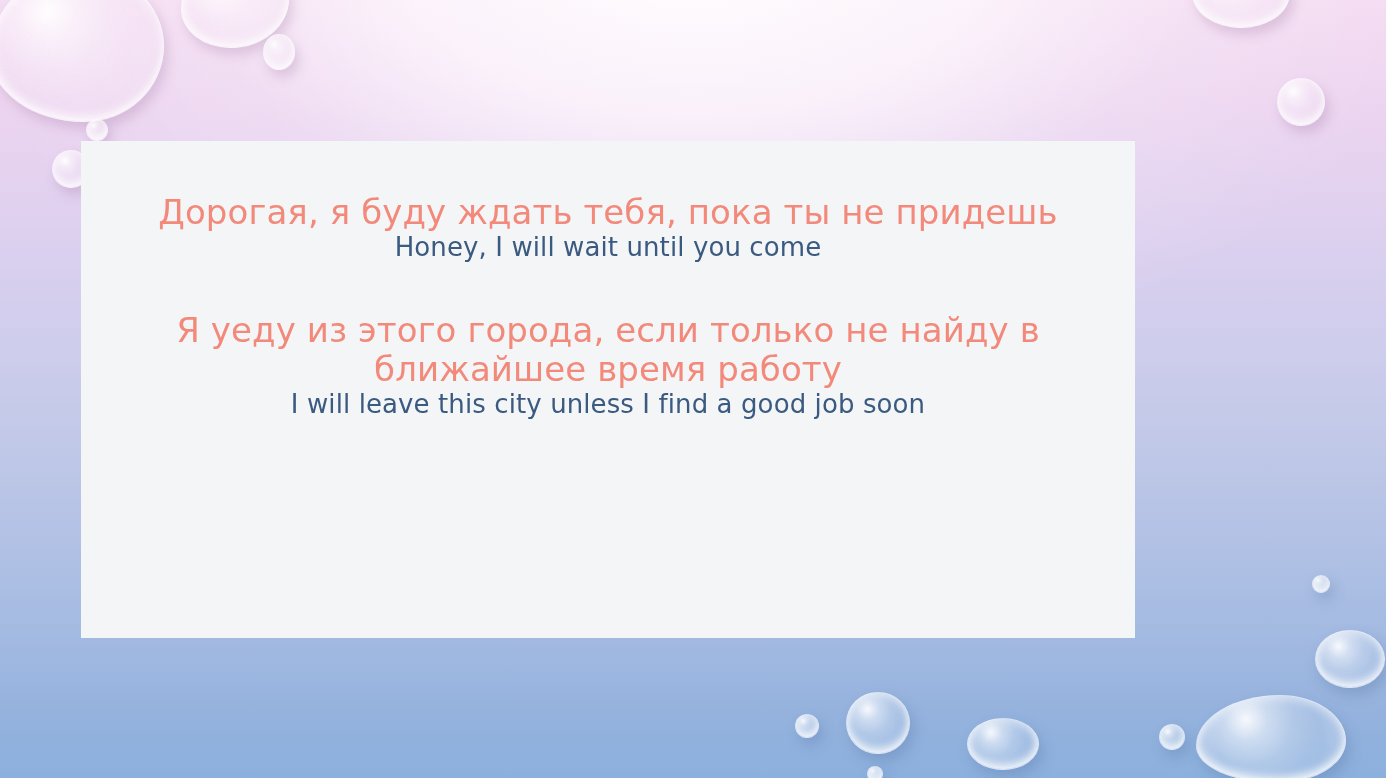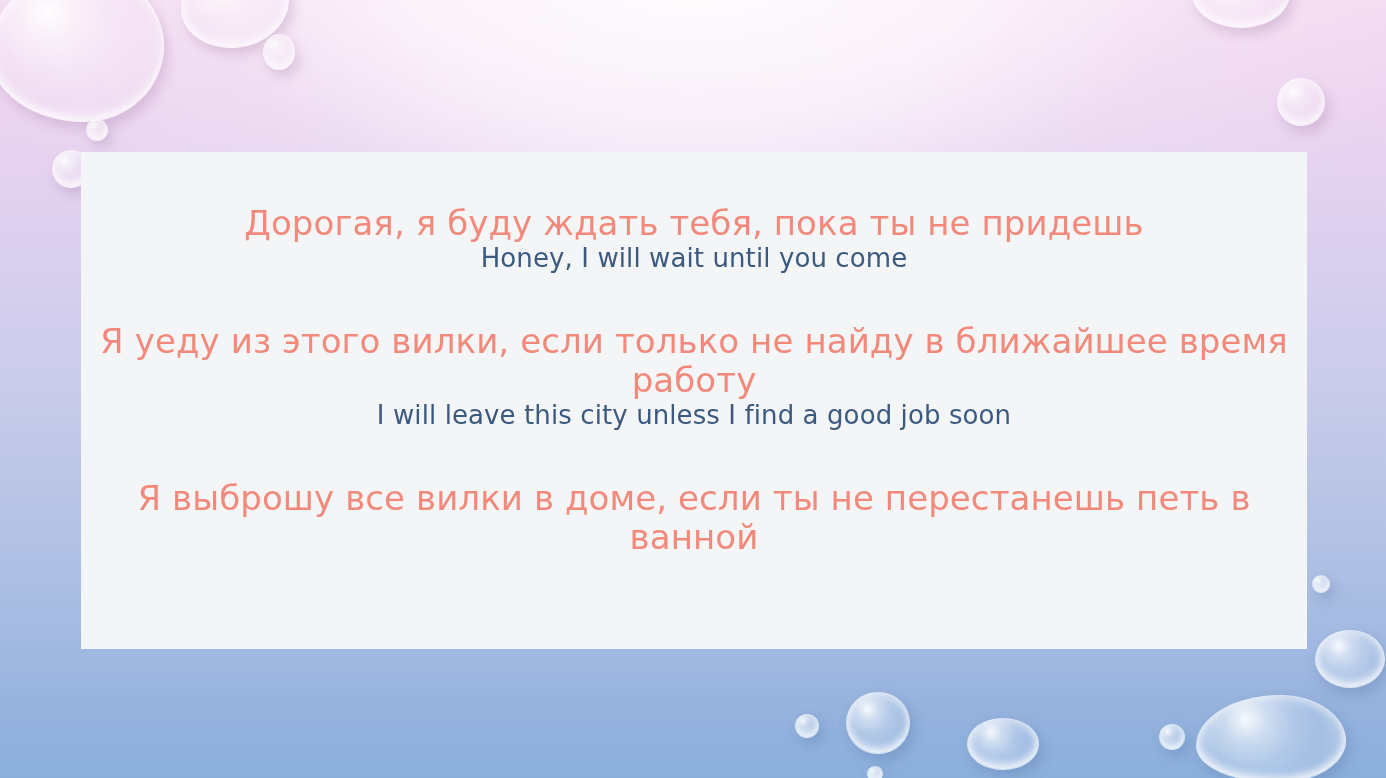--- a/index.html
+++ b/index.html
@@ -83,22 +83,22 @@
       inset 0 4px 8px rgba(255,255,255,0.45),
       inset -3px -3px 10px rgba(130,160,205,0.30),
       4px 7px 13px rgba(70,100,150,0.26);
     border: 1px solid rgba(255,255,255,0.55);
   }
 
   
   .panel {
     position: absolute;
     left: 81px;
-    top: 152px;
-    width: 1226px;
+    top: 141px;
+    width: 1054px;
     height: 497px;
     background: #f4f5f7;
     box-sizing: border-box;
     padding: 52px 6px 0 6px;
     text-align: center;
     overflow: hidden;
   }
 
   .line {
     margin: 0;
@@ -153,24 +153,21 @@
   <div class="panel">
 
     <div class="pair">
       <p class="line ru">Дорогая, я буду ждать тебя, пока ты не придешь</p>
       <p class="line en">Honey, I will wait until you come</p>
     </div>
 
     <div class="blockgap"></div>
 
     <div class="pair">
-      <p class="line ru">Я уеду из этого вилки, если только не найду в ближайшее время работу</p>
+      <p class="line ru">Я уеду из этого города, если только не найду в ближайшее время работу</p>
       <p class="line en">I will leave this city unless I find a good job soon</p>
     </div>
 
     <div class="blockgap"></div>
 
-    <div class="pair">
-      <p class="line ru">Я выброшу все вилки в доме, если ты не перестанешь петь в ванной</p>
-    </div>
 
   </div>
 </div>
 
 </body></html>

